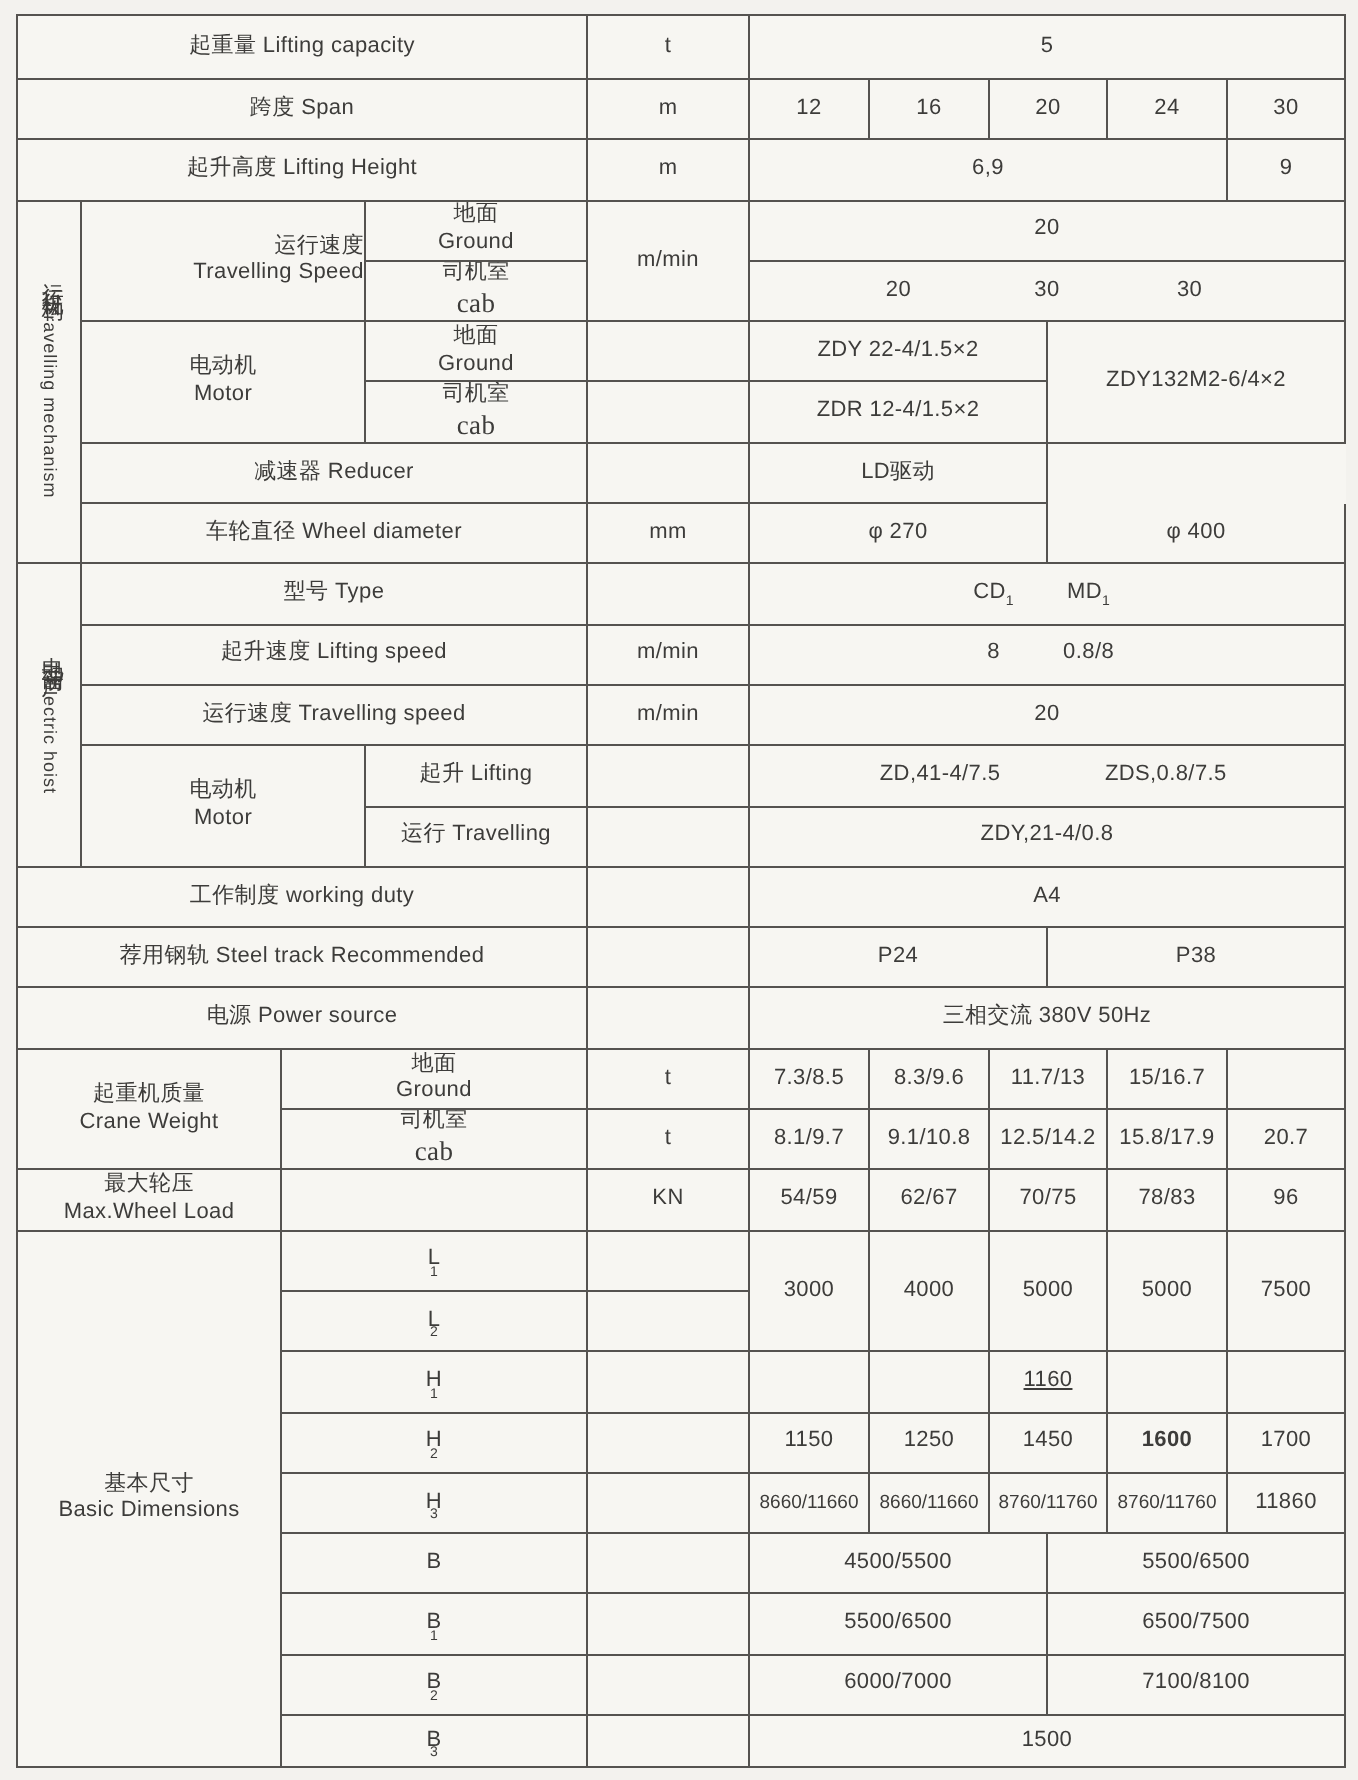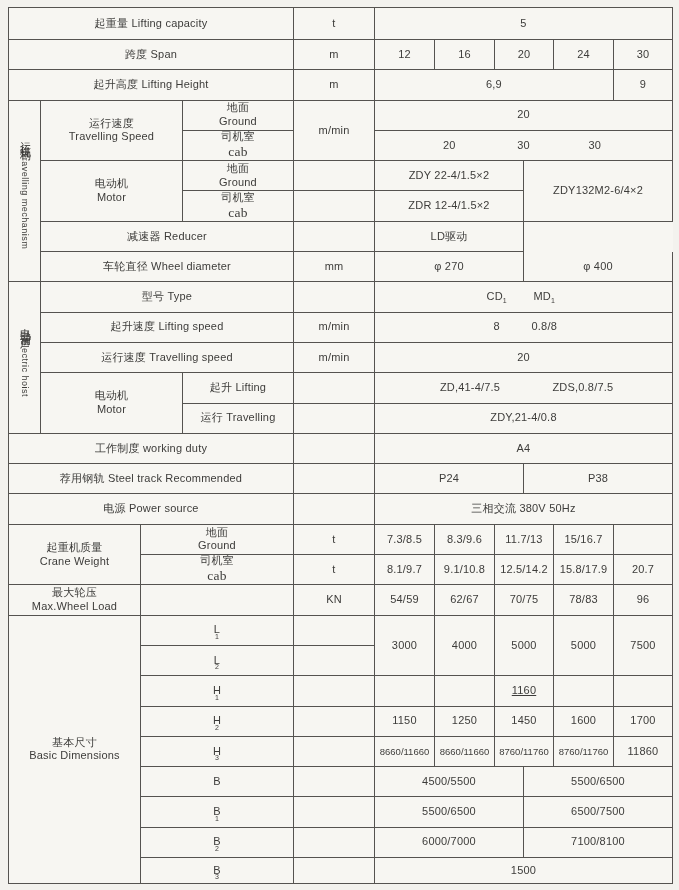--- a/index.html
+++ b/index.html
@@ -59,21 +59,21 @@
     <div class="cell" style="grid-area: 2 / 12 / span 1 / span 2;">24</div>
     <div class="cell" style="grid-area: 2 / 14 / span 1 / span 2;">30</div>
     <div class="cell" style="grid-area: 3 / 1 / span 1 / span 4;">起升高度 Lifting Height</div>
     <div class="cell" style="grid-area: 3 / 5 / span 1 / span 1;">m</div>
     <div class="cell" style="grid-area: 3 / 6 / span 1 / span 8;">6,9</div>
     <div class="cell" style="grid-area: 3 / 14 / span 1 / span 2;">9</div>
     <div class="cell vert" style="grid-area: 4 / 1 / span 6 / span 1;">
       <div class="cn">运行机构</div>
       <div class="en">Travelling mechanism</div>
     </div>
-    <div class="cell" style="grid-area: 4 / 2 / span 2 / span 2;">
+    <div class="cell" style="grid-area: 4 / 2 / span 2 / span 2; align-items: flex-end;">
       <span class="ln">运行速度</span>
       <span class="ln">Travelling Speed</span>
     </div>
     <div class="cell" style="grid-area: 4 / 4 / span 1 / span 1;">
       <span class="ln">地面</span>
       <span class="ln">Ground</span>
     </div>
     <div class="cell" style="grid-area: 4 / 5 / span 2 / span 1;">m/min</div>
     <div class="cell" style="grid-area: 4 / 6 / span 1 / span 10;">20</div>
     <div class="cell" style="grid-area: 5 / 4 / span 1 / span 1;">
@@ -224,21 +224,21 @@
     <div class="cell" style="grid-area: 23 / 12 / span 1 / span 2;"></div>
     <div class="cell" style="grid-area: 23 / 14 / span 1 / span 2;"></div>
     <div class="cell" style="grid-area: 24 / 3 / span 1 / span 2;">
       <span>H</span>
       <sub>2</sub>
     </div>
     <div class="cell" style="grid-area: 24 / 5 / span 1 / span 1;"></div>
     <div class="cell" style="grid-area: 24 / 6 / span 1 / span 2;">1150</div>
     <div class="cell" style="grid-area: 24 / 8 / span 1 / span 2;">1250</div>
     <div class="cell" style="grid-area: 24 / 10 / span 1 / span 2;">1450</div>
-    <div class="cell" style="grid-area: 24 / 12 / span 1 / span 2;">1600</div>
+    <div class="cell" style="grid-area: 24 / 12 / span 1 / span 2; font-weight: bold;">1600</div>
     <div class="cell" style="grid-area: 24 / 14 / span 1 / span 2;">1700</div>
     <div class="cell" style="grid-area: 25 / 3 / span 1 / span 2;">
       <span>H</span>
       <sub>3</sub>
     </div>
     <div class="cell" style="grid-area: 25 / 5 / span 1 / span 1;"></div>
     <div class="cell small" style="grid-area: 25 / 6 / span 1 / span 2;">8660/11660</div>
     <div class="cell small" style="grid-area: 25 / 8 / span 1 / span 2;">8660/11660</div>
     <div class="cell small" style="grid-area: 25 / 10 / span 1 / span 2;">8760/11760</div>
     <div class="cell small" style="grid-area: 25 / 12 / span 1 / span 2;">8760/11760</div>

